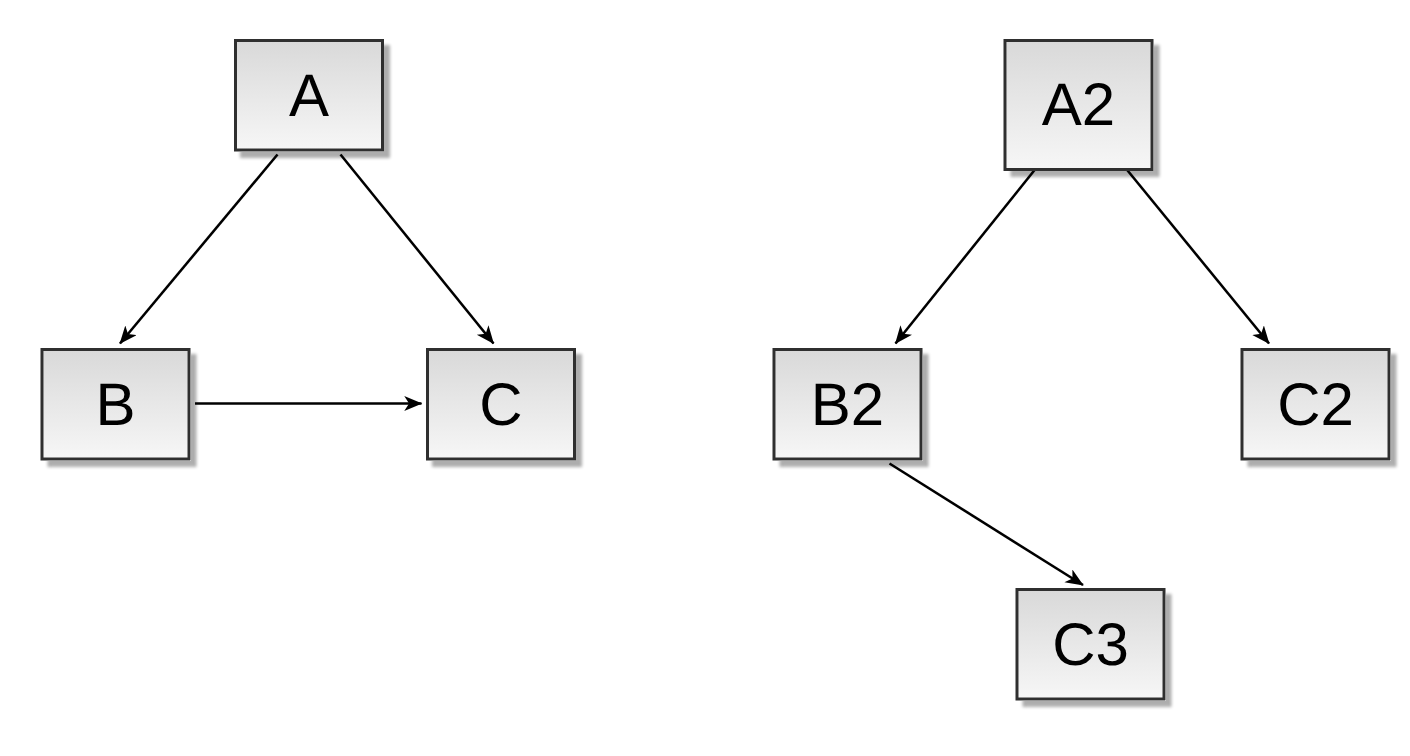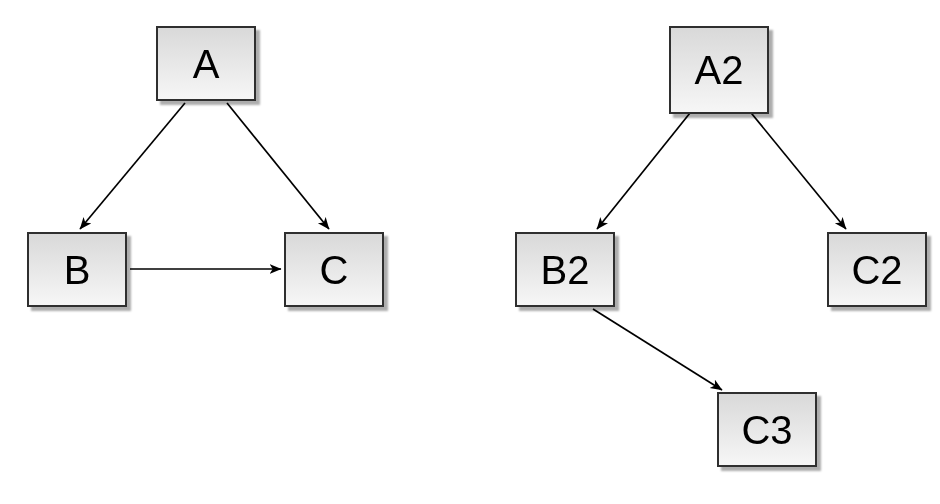--- a/index.html
+++ b/index.html
@@ -77,17 +77,17 @@
       </div>
       <div class="node" style="left: 669px; top: 26px; width: 100px; height: 88px;">
         <span class="node-label">A2</span>
       </div>
       <div class="node" style="left: 515px; top: 232px; width: 100px; height: 75px;">
         <span class="node-label">B2</span>
       </div>
       <div class="node" style="left: 799px; top: 232px; width: 100px; height: 75px; margin-left: 28px;">
         <span class="node-label">C2</span>
       </div>
-      <div class="node" style="left: 677px; top: 392px; width: 100px; height: 75px; margin-left: 40px;">
+      <div class="node" style="left: 677px; top: 392px; width: 100px; height: 75px;">
         <span class="node-label">C3</span>
       </div>
     </div>
 </div>
 
 </body></html>

